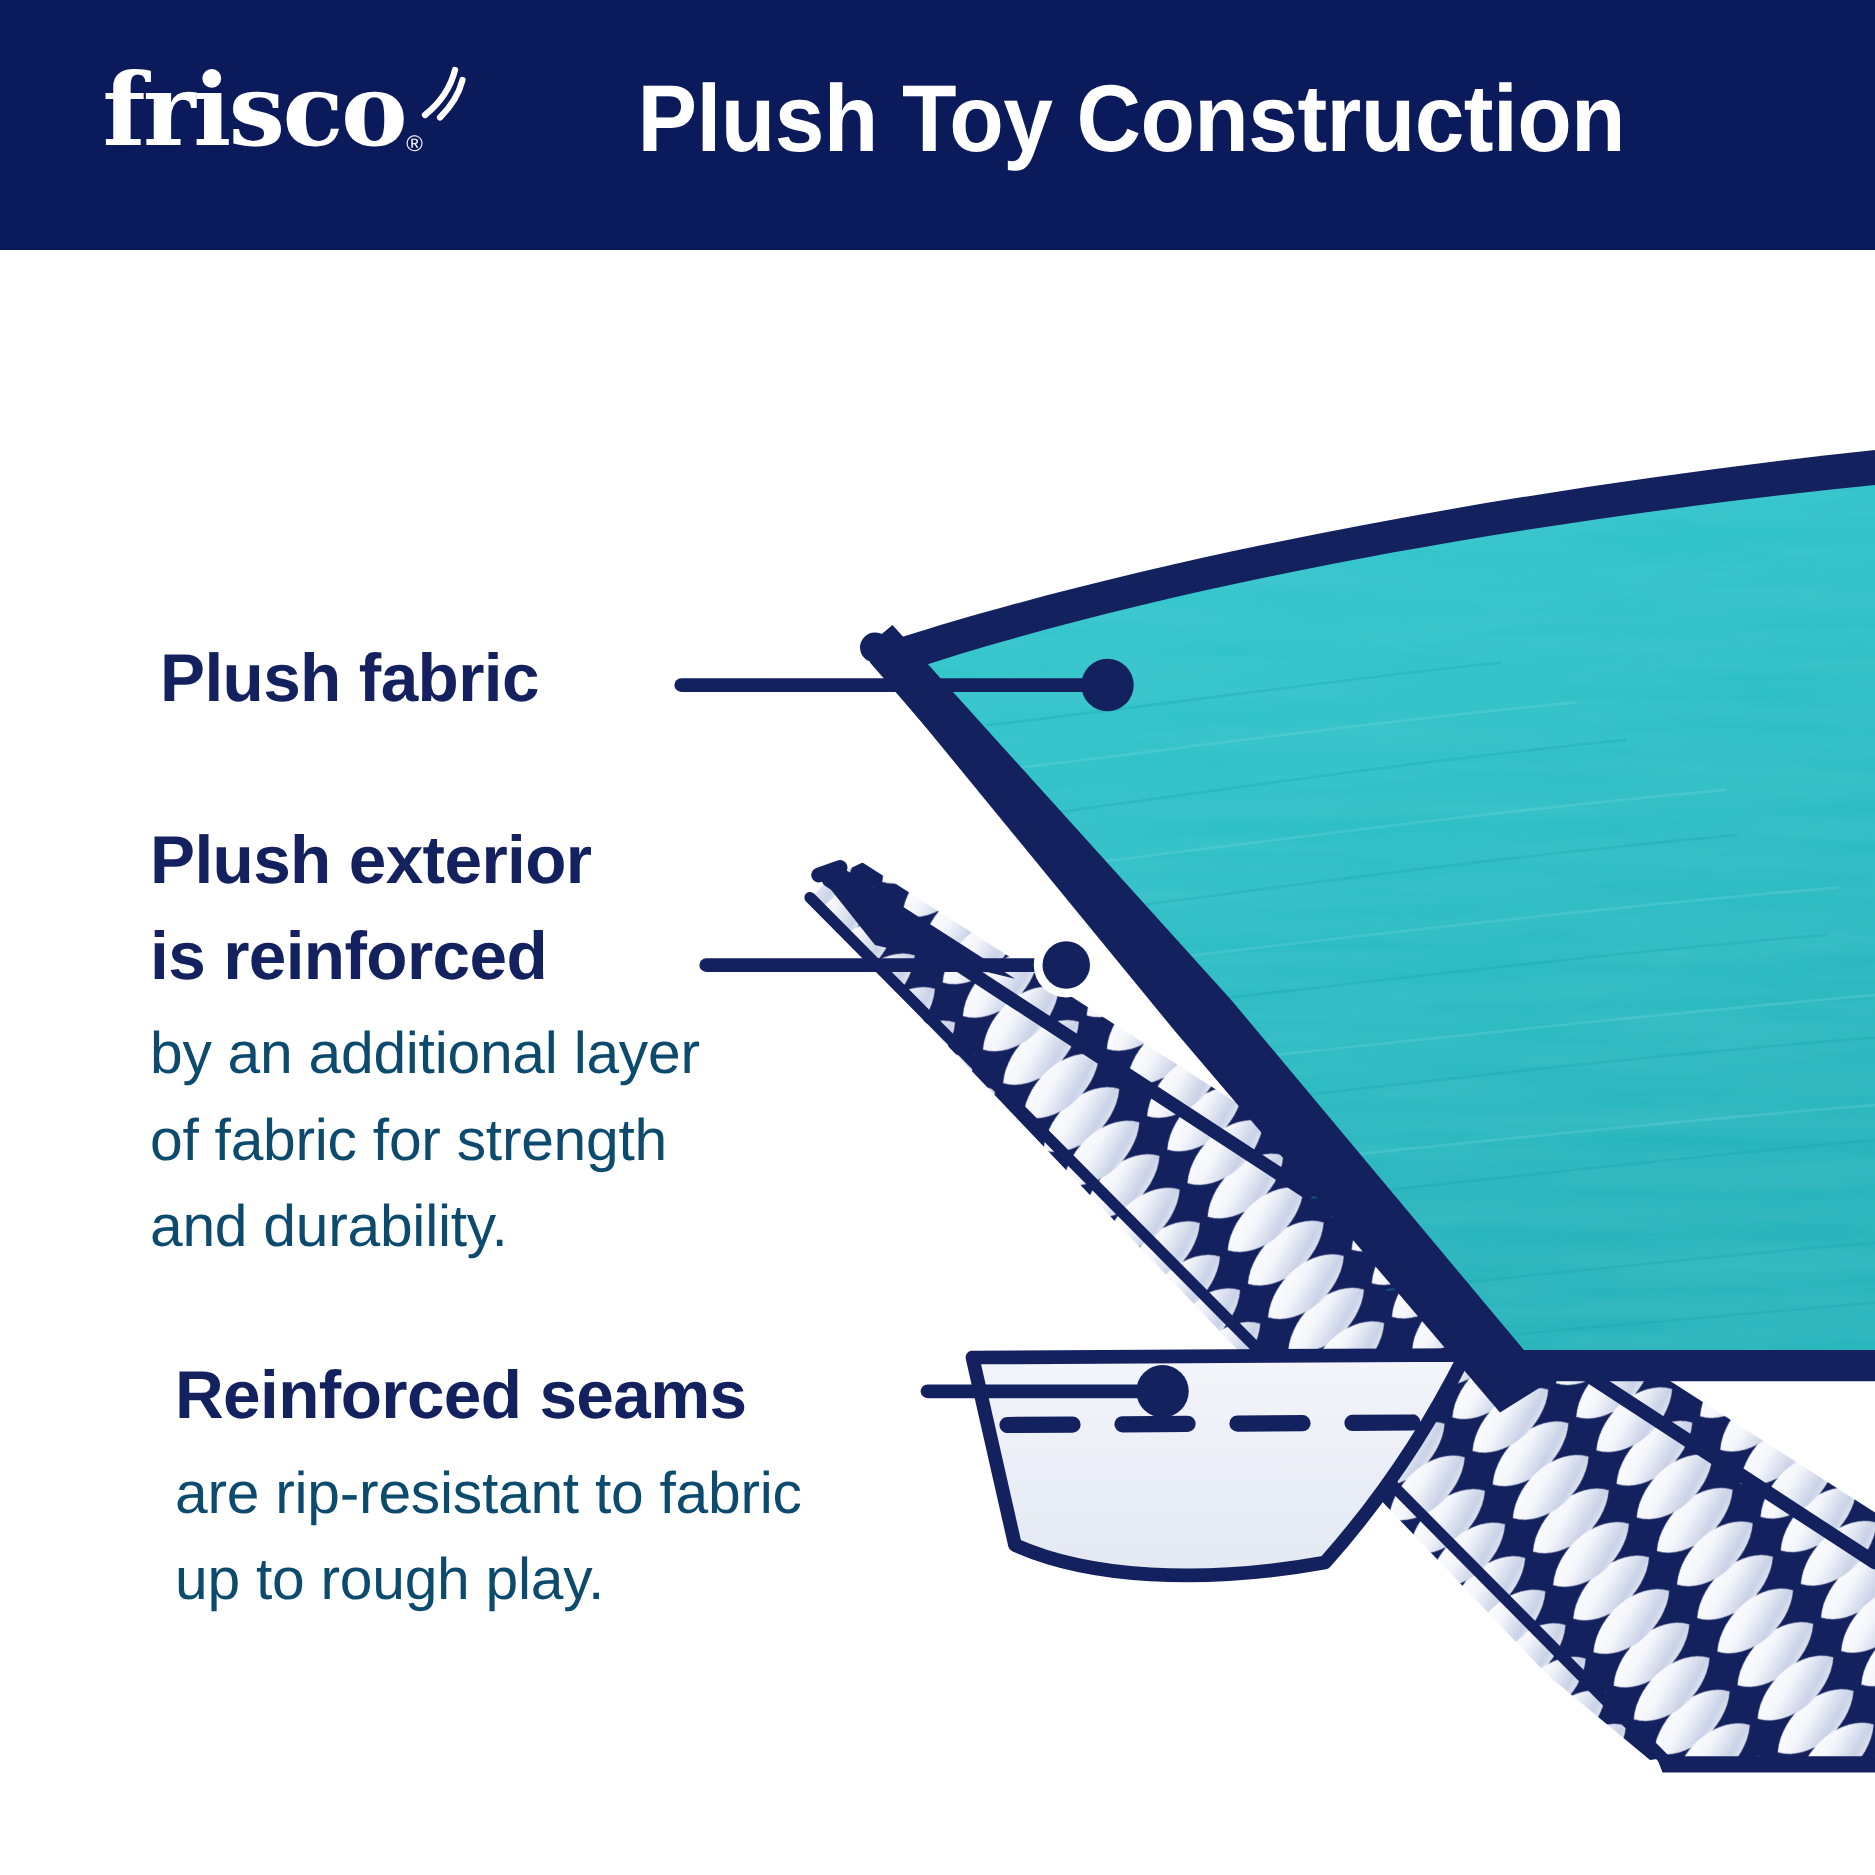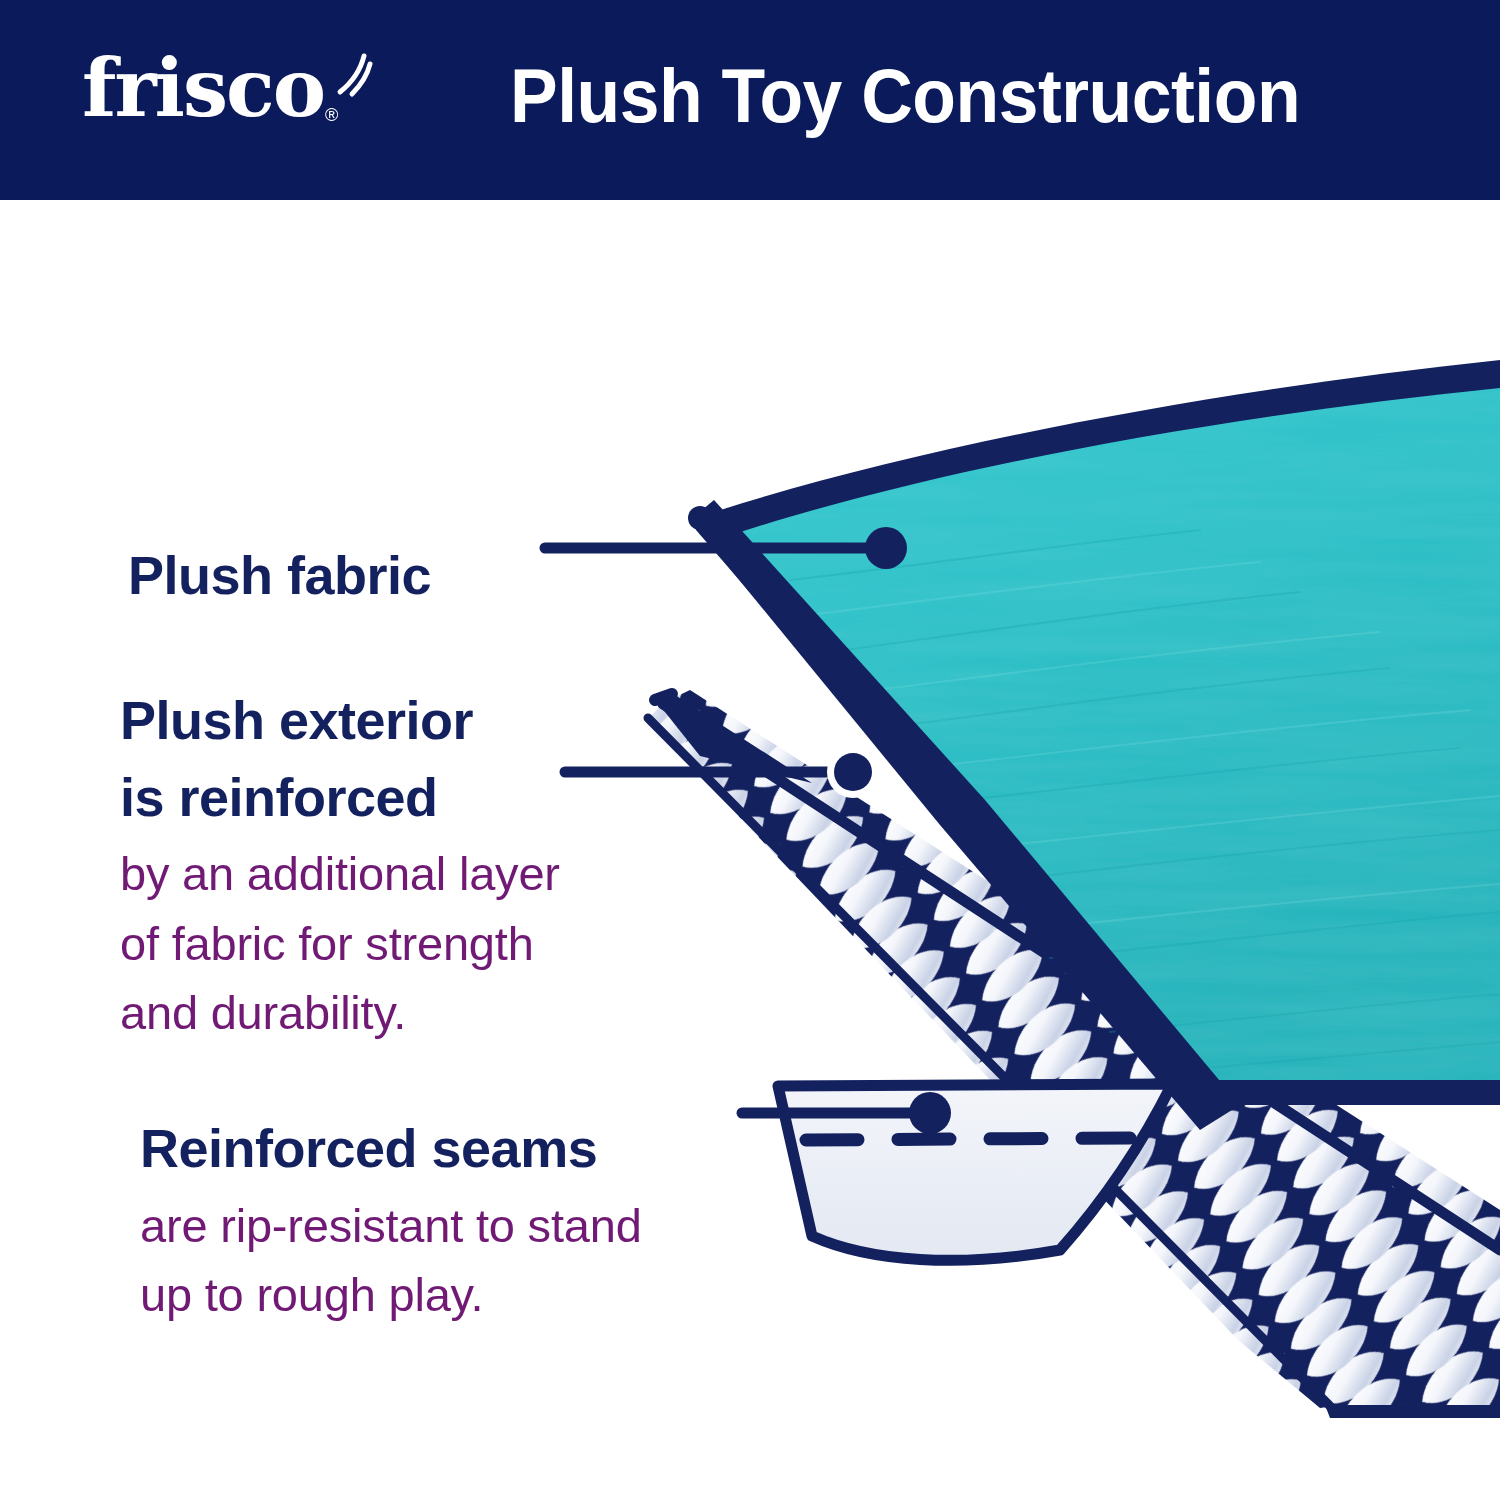--- a/index.html
+++ b/index.html
@@ -75,30 +75,29 @@
     color:#14215F;
   }
   .callout .head {
     font-family:"Liberation Sans", sans-serif;
     font-weight:700;
     font-size:54px;
     line-height:1.42;
     letter-spacing:-0.5px;
     white-space:pre-line;
     color:#14215F;
-    margin-top:32px;
   }
   .callout .body {
     font-family:"Liberation Sans", sans-serif;
     font-weight:400;
     font-size:47px;
     line-height:1.48;
     letter-spacing:-0.2px;
     white-space:pre-line;
-    color:#701a75;
+    color:#0c4a6e;
     margin-top:4px;
   }
 
   #callout-plush-fabric   { left:128px; top:505px;  width:480px; }
   #callout-plush-exterior { left:120px; top:650px;  width:600px; }
   #callout-reinforced-seams { left:140px; top:1078px; width:680px; }
 </style>
 </head>
 <body>
 
@@ -289,17 +288,17 @@
   <div class="callout" id="callout-plush-exterior">
     <div class="head">Plush exterior
 is reinforced</div>
     <div class="body">by an additional layer
 of fabric for strength
 and durability.</div>
   </div>
 
   <div class="callout" id="callout-reinforced-seams">
     <div class="head">Reinforced seams</div>
-    <div class="body">are rip-resistant to stand
+    <div class="body">are rip-resistant to fabric
 up to rough play.</div>
   </div>
 
 </div>
 
 </body></html>

